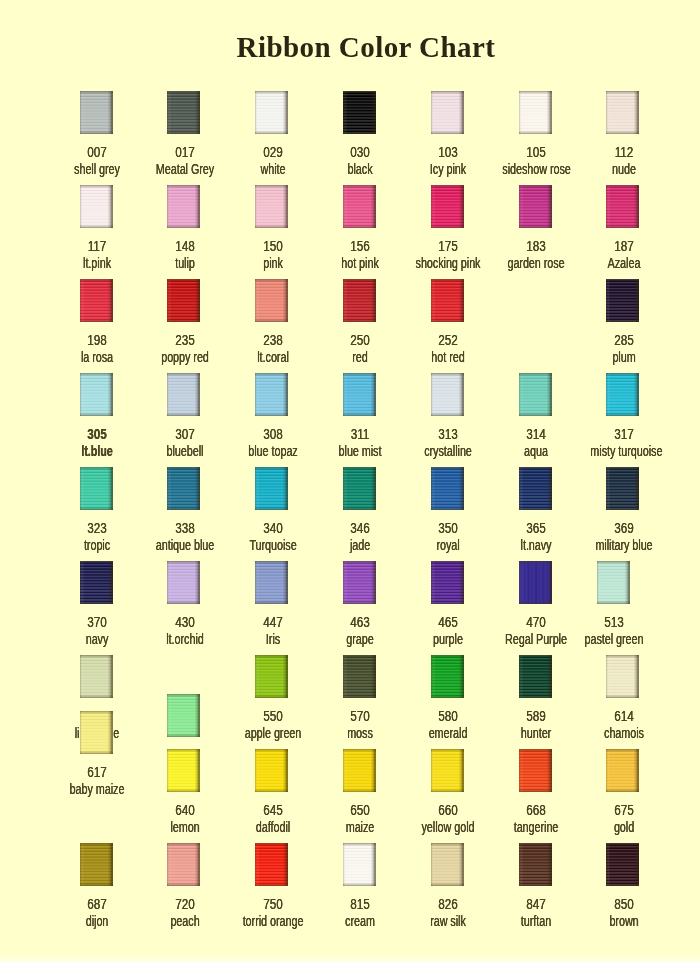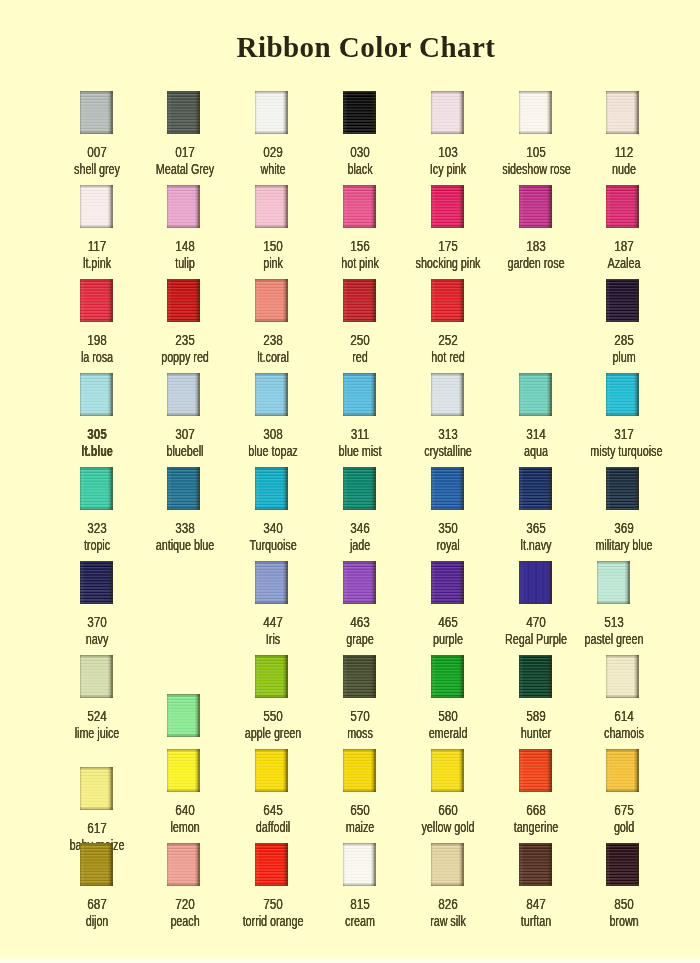--- a/index.html
+++ b/index.html
@@ -468,20 +468,31 @@
         <div class="swatch-wrap">
           <div class="swatch" style="background:#151548">
             <div class="rib" style="--sh:0.1243;--hl:0.1719;"></div>
             <div class="edge"></div>
             <div class="edge2"></div>
           </div>
         </div>
         <div class="code" style="top:54px">370</div>
         <div class="cname" style="top:71px">navy</div>
       </div>
+      <div class="cell" style="left: 139.8px; top: 561px;">
+        <div class="swatch-wrap">
+          <div class="swatch" style="background:#c7afe2">
+            <div class="rib" style="--sh:0.0841;--hl:0.1270;"></div>
+            <div class="edge"></div>
+            <div class="edge2"></div>
+          </div>
+        </div>
+        <div class="code" style="top:54px">430</div>
+        <div class="cname" style="top:71px">lt.orchid</div>
+      </div>
       <div class="cell" style="left: 227.6px; top: 561px;">
         <div class="swatch-wrap">
           <div class="swatch" style="background:#8597cc">
             <div class="rib" style="--sh:0.0990;--hl:0.1395;"></div>
             <div class="edge"></div>
             <div class="edge2"></div>
           </div>
         </div>
         <div class="code" style="top:54px">447</div>
         <div class="cname" style="top:71px">Iris</div>
@@ -600,21 +611,21 @@
         <div class="swatch-wrap">
           <div class="swatch" style="background:#f0eac5">
             <div class="rib" style="--sh:0.0617;--hl:0.1108;"></div>
             <div class="edge"></div>
             <div class="edge2"></div>
           </div>
         </div>
         <div class="code" style="top:54px">614</div>
         <div class="cname" style="top:71px">chamois</div>
       </div>
-      <div class="cell" style="left: 52px; top: 767px;">
+      <div class="cell" style="left: 52px; top: 711px;">
         <div class="swatch-wrap">
           <div class="swatch" style="background:#f7ee80">
             <div class="rib" style="--sh:0.0636;--hl:0.1121;"></div>
             <div class="edge"></div>
             <div class="edge2"></div>
           </div>
         </div>
         <div class="code" style="top:54px">617</div>
         <div class="cname" style="top:71px">baby maize</div>
       </div>

